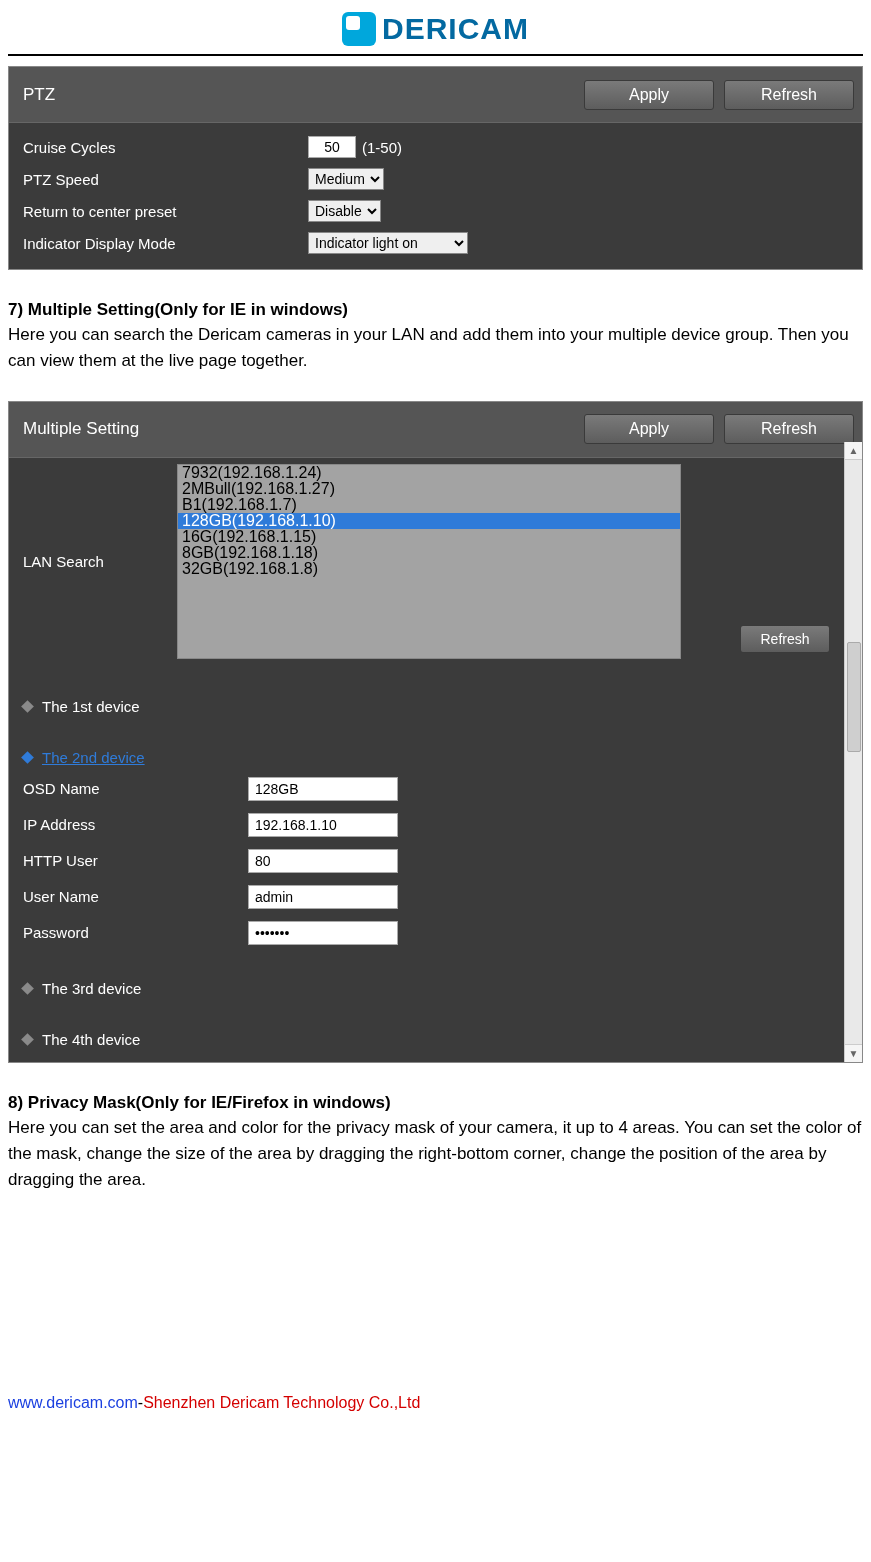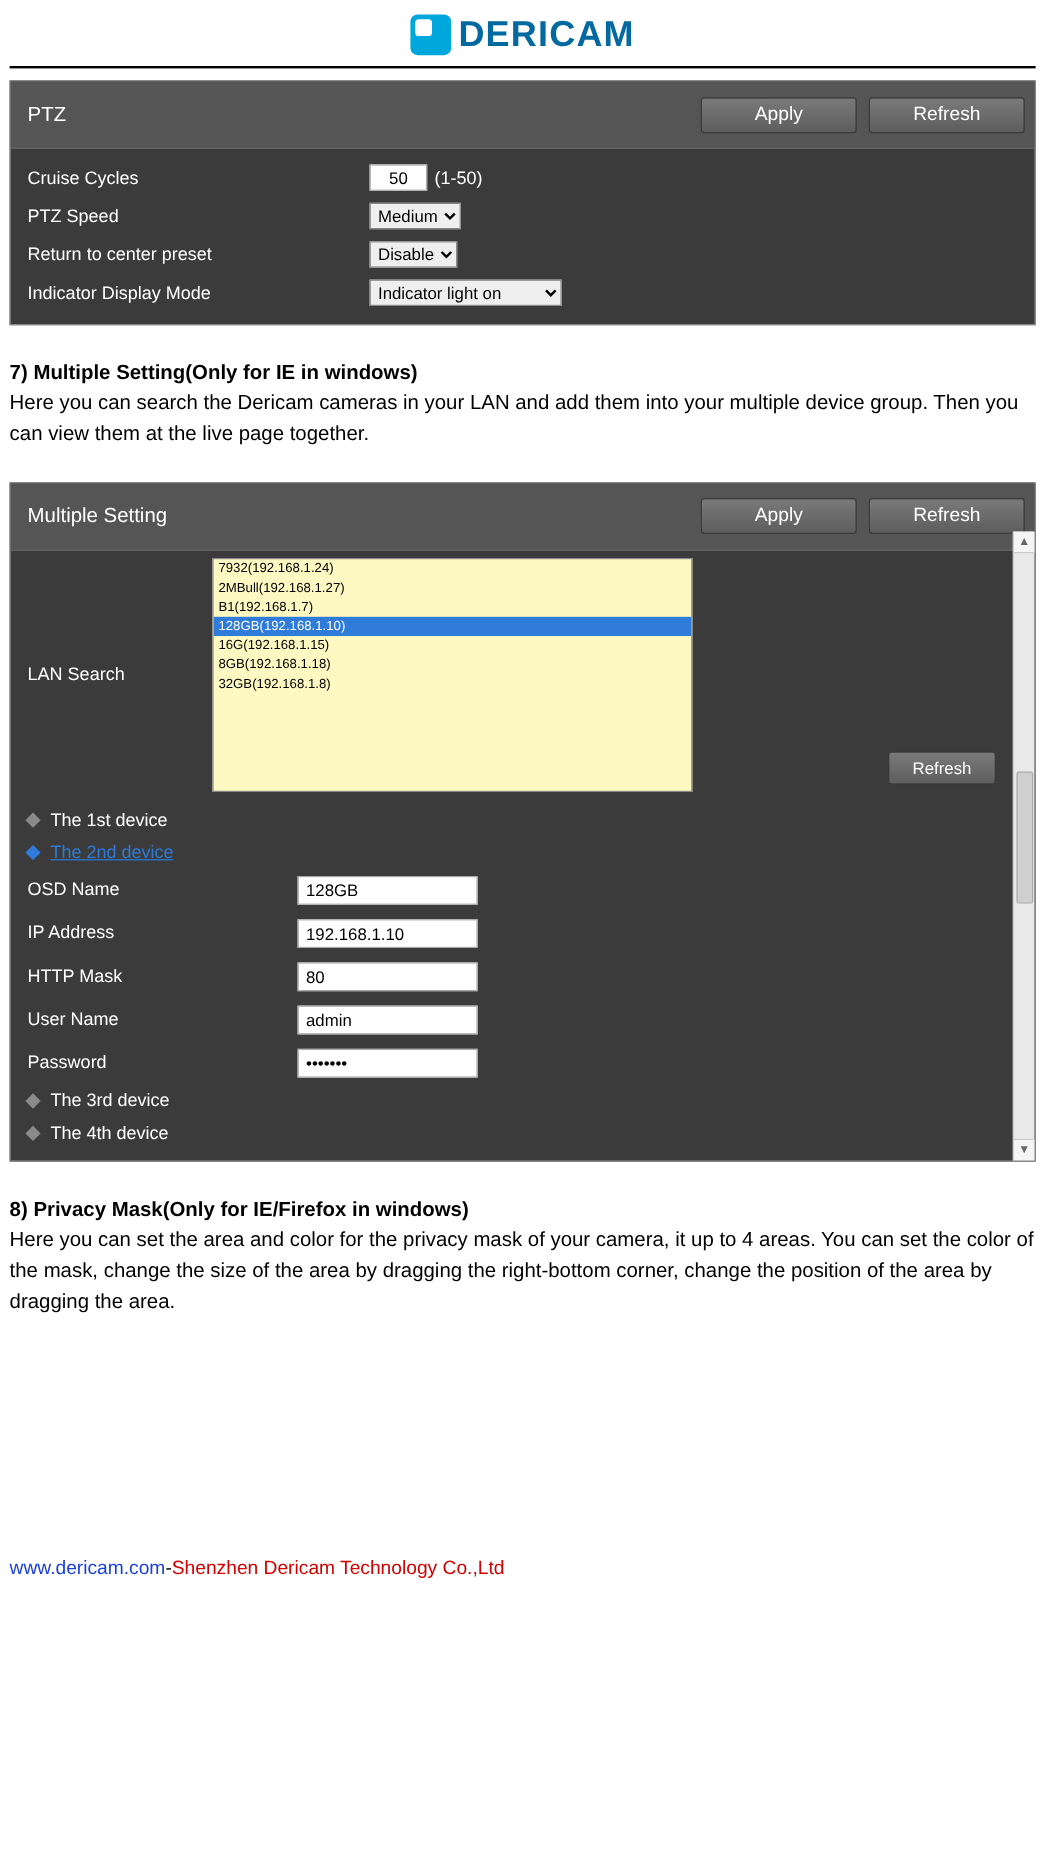--- a/index.html
+++ b/index.html
@@ -107,44 +107,45 @@
 
   
   .ms-grid {
     display: flex;
     padding: 6px 14px 10px 14px;
     align-items: center;
     gap: 14px;
   }
   .ms-label { width: 140px; }
   .ms-list {
-    background: #fef9c3;
+    background: #a3a3a3;
     color: #000;
-    font-size: 11px;
-    width: 400px;
+    font-size: 16px;
+    width: 504px;
     height: 195px;
     border: 1px solid #888;
     overflow: hidden;
   }
   .ms-list .opt { padding: 0 4px; height: 16px; line-height: 16px; }
   .ms-list .opt.selected { background: #2f7bd9; color: #fff; }
   .ms-refresh {
     align-self: flex-end;
     margin-bottom: 6px;
     margin-left: auto;
     width: 90px;
     height: 28px;
     font-size: 14px;
   }
   .dev-row {
     display: flex;
     align-items: center;
     gap: 10px;
     padding: 5px 14px;
     font-size: 15px;
+    margin-top: 24px;
   }
   .diamond {
     width: 9px; height: 9px;
     background: #8a8a8a;
     transform: rotate(45deg);
     flex: 0 0 auto;
   }
   .diamond.active { background: #2f7bd9; }
   .dev-name {}
   .dev-name.link {
@@ -289,21 +290,21 @@
 
       <div class="field-row">
         <div class="flabel">OSD Name</div>
         <input value="128GB" style="">
       </div>
       <div class="field-row">
         <div class="flabel">IP Address</div>
         <input value="192.168.1.10" style="">
       </div>
       <div class="field-row">
-        <div class="flabel">HTTP Mask</div>
+        <div class="flabel">HTTP User</div>
         <input value="80" style="">
       </div>
       <div class="field-row">
         <div class="flabel">User Name</div>
         <input value="admin" style="">
       </div>
       <div class="field-row">
         <div class="flabel">Password</div>
         <input value="•••••••" style="">
       </div>

